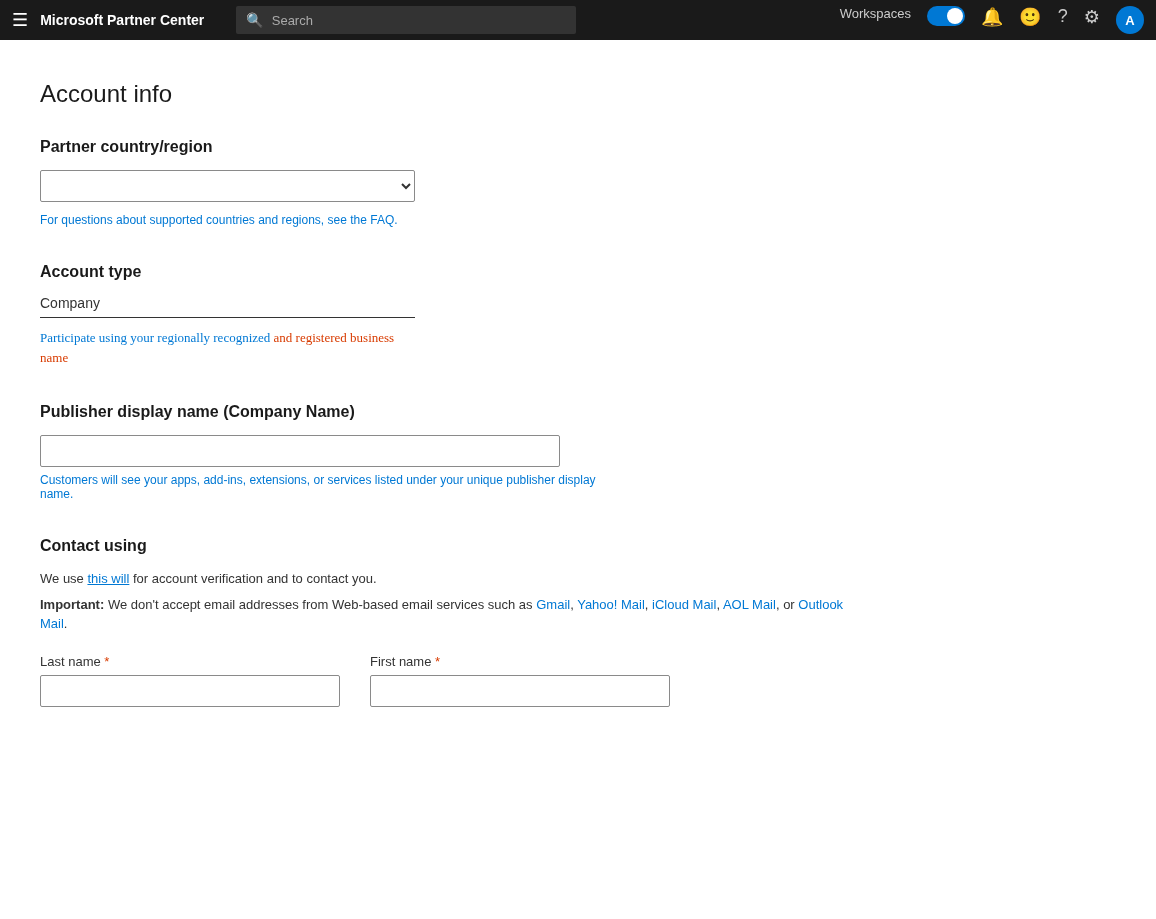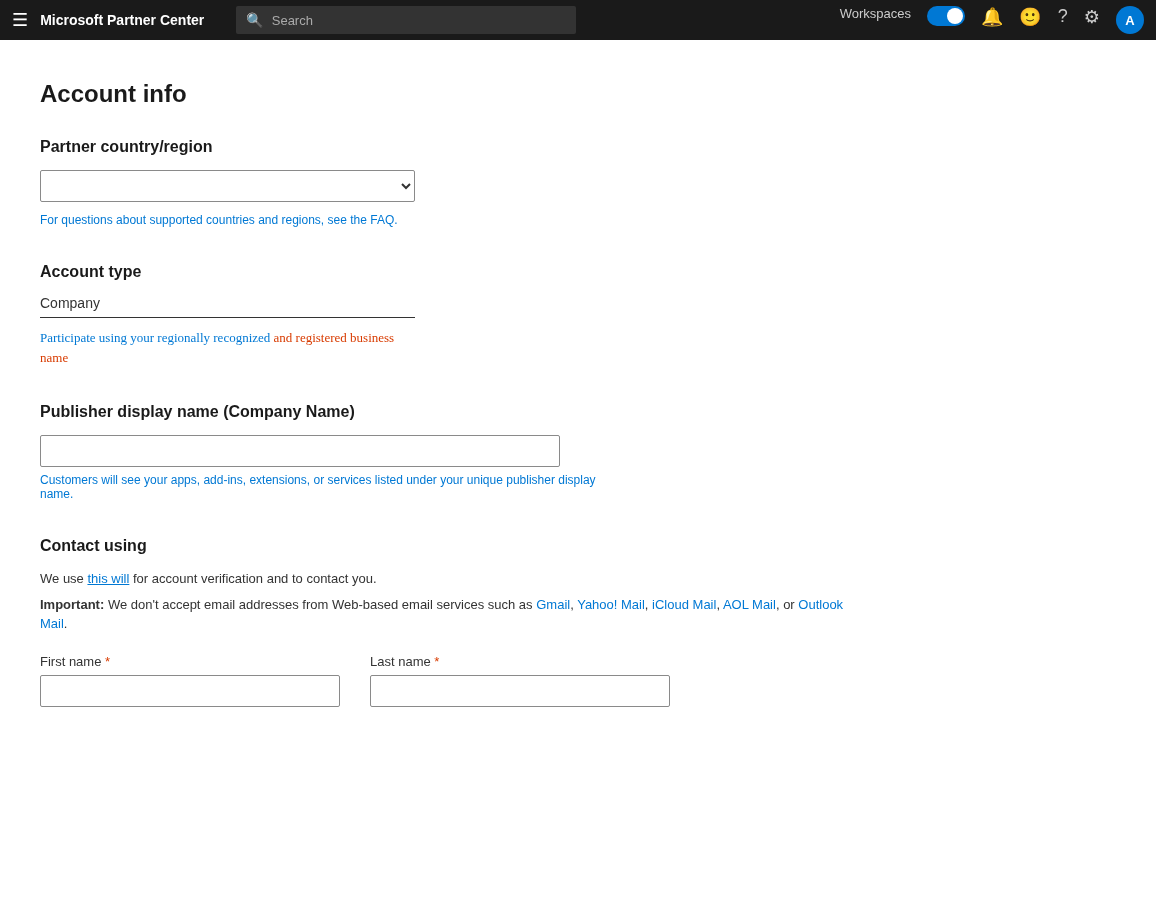--- a/index.html
+++ b/index.html
@@ -95,21 +95,21 @@
     }
 
     
     .main-content {
       padding: 40px 40px 60px 40px;
       max-width: 900px;
     }
 
     .page-title {
       font-size: 24px;
-      font-weight: 700;
+      font-weight: 400;
       color: #1a1a1a;
       margin-bottom: 30px;
     }
 
     .section-title {
       font-size: 16px;
       font-weight: 600;
       color: #1a1a1a;
       margin-bottom: 14px;
     }
@@ -300,28 +300,28 @@
     <p class="contact-notice">
       We use <a class="link" href="#">this will</a> for account verification and to contact you.
     </p>
     <p class="contact-important">
       <strong>Important:</strong>
       <span> We don't accept email addresses from Web-based email services such as <span class="link">Gmail</span>, <span class="link">Yahoo! Mail</span>, <span class="link">iCloud Mail</span>, <span class="link">AOL Mail</span>, or <span class="link">Outlook Mail</span>.</span>
     </p>
     <div class="name-fields-row">
       <div class="name-field-group">
         <label class="field-label">
-          <span>First name</span>
+          <span>Last name</span>
           <span class="required"> *</span>
         </label>
         <input type="text" class="name-input" style="">
       </div>
       <div class="name-field-group">
         <label class="field-label">
-          <span>Last name</span>
+          <span>First name</span>
           <span class="required"> *</span>
         </label>
         <input type="text" class="name-input" style="">
       </div>
     </div>
   </div>
 
 </div>
 
 </body></html>

